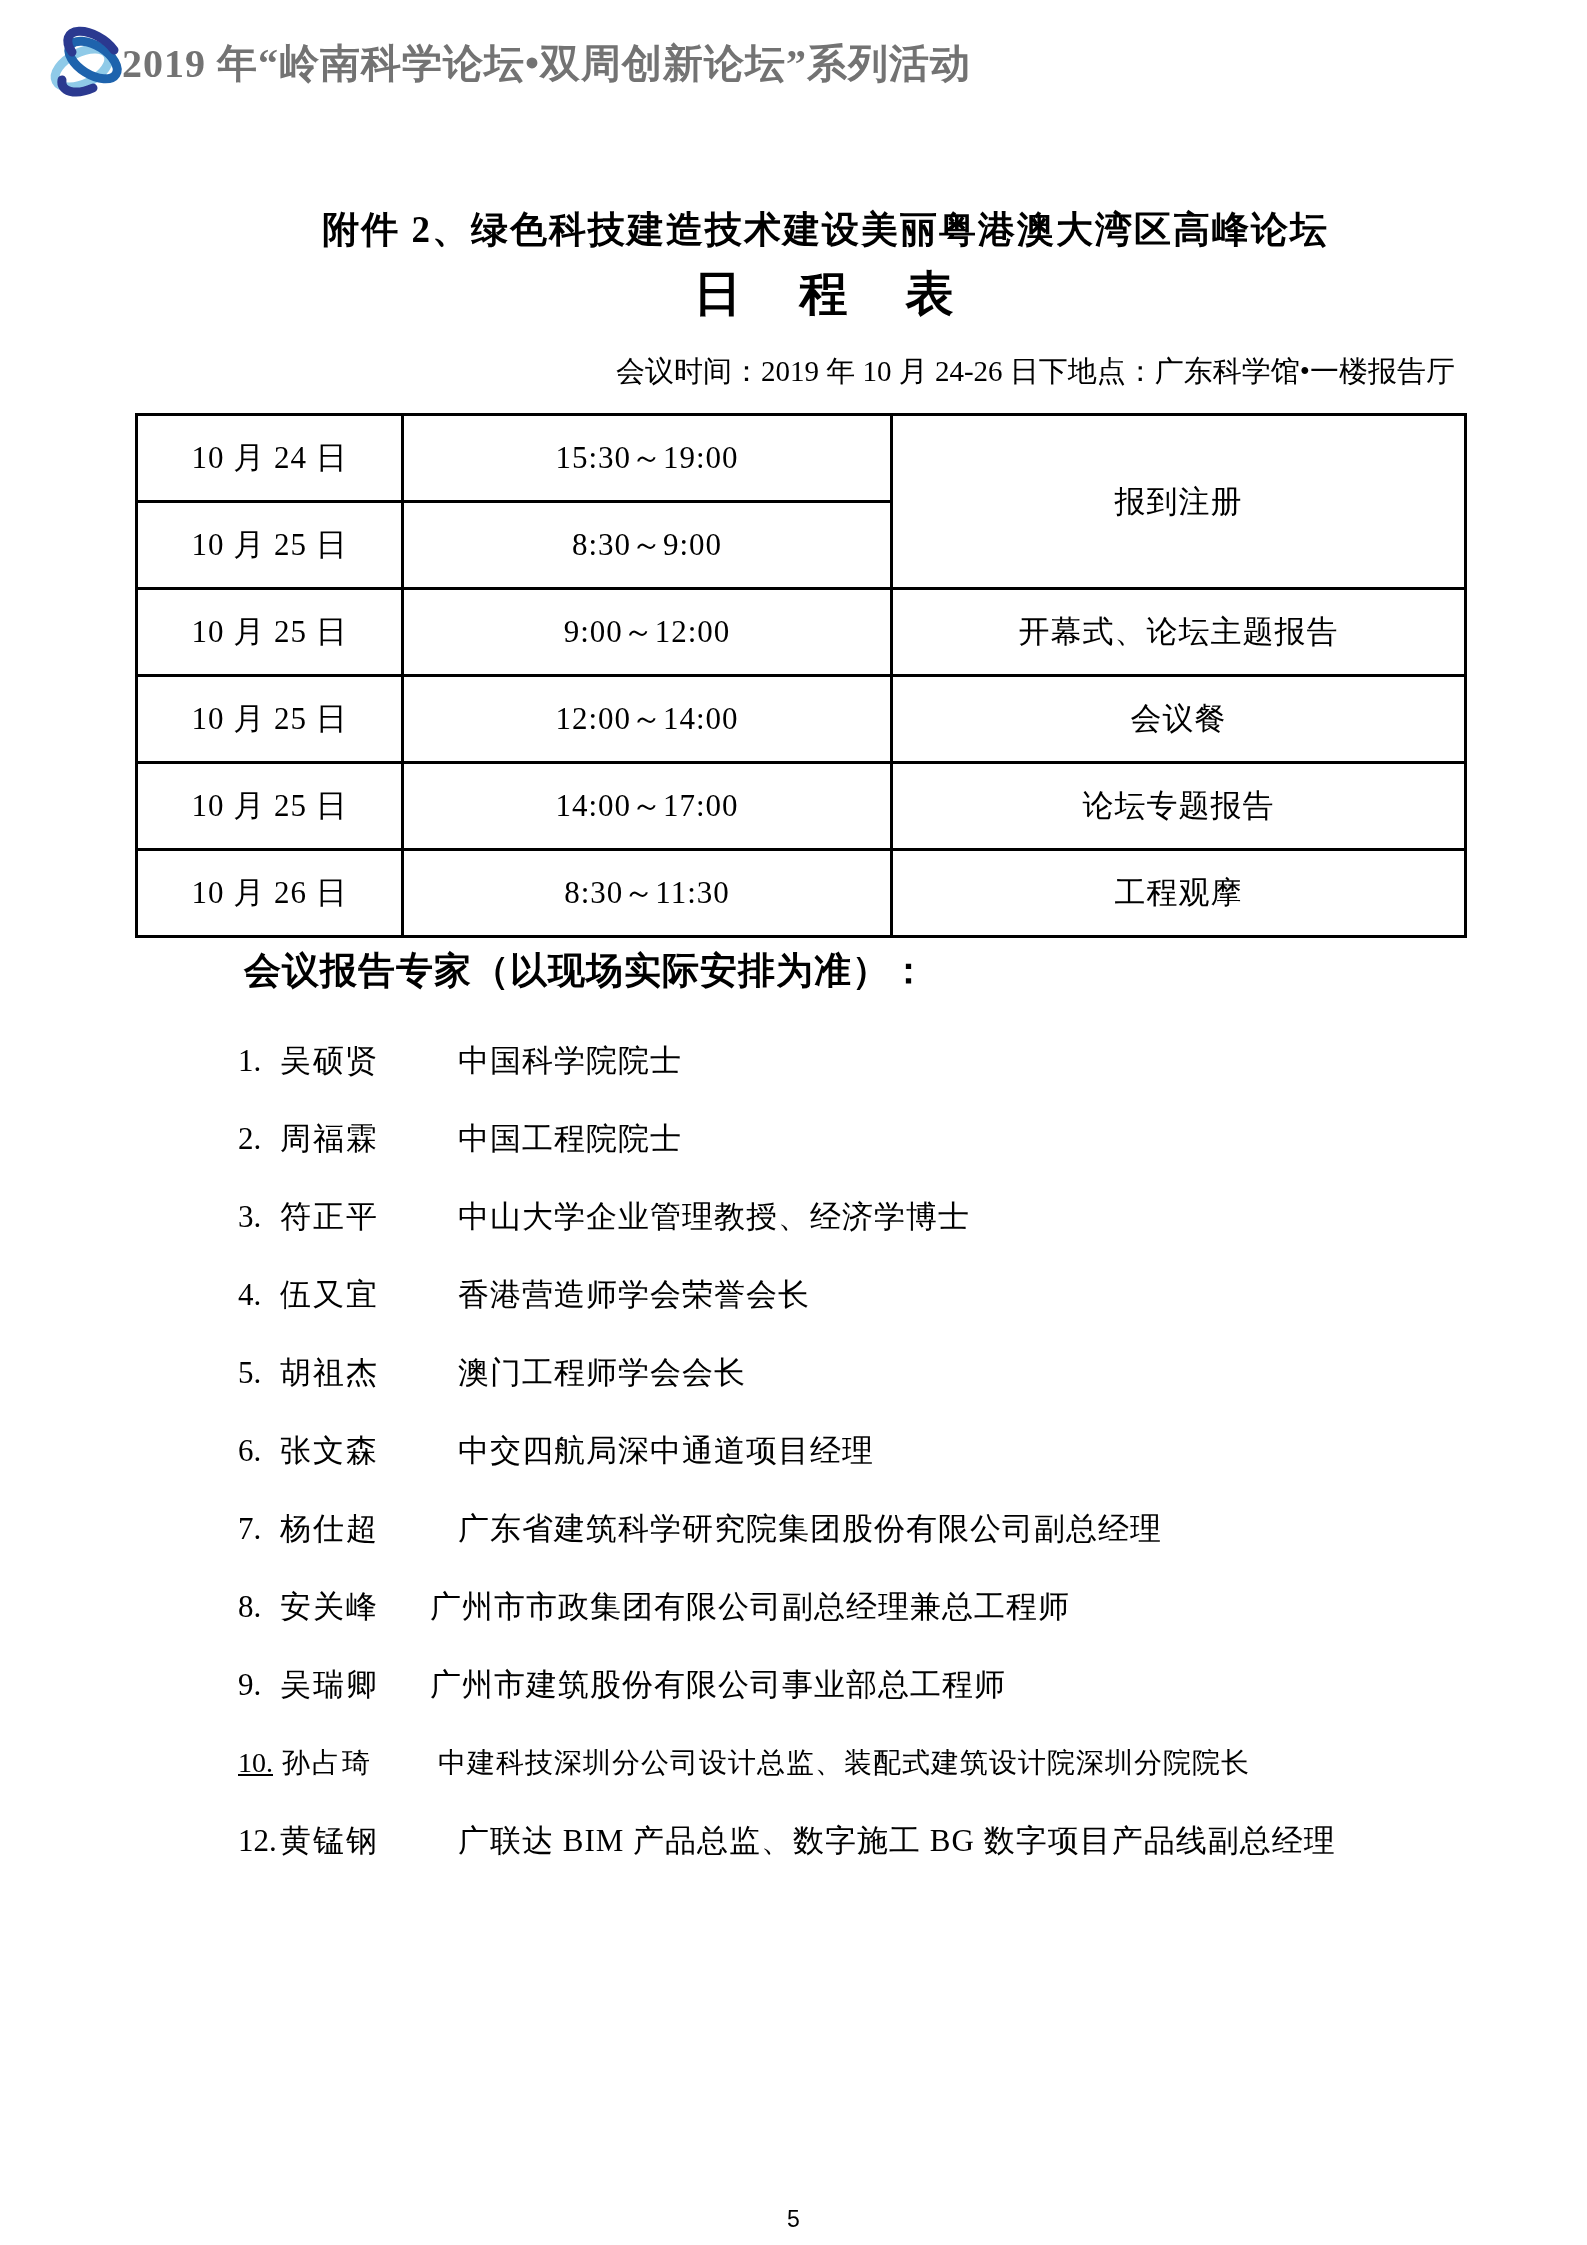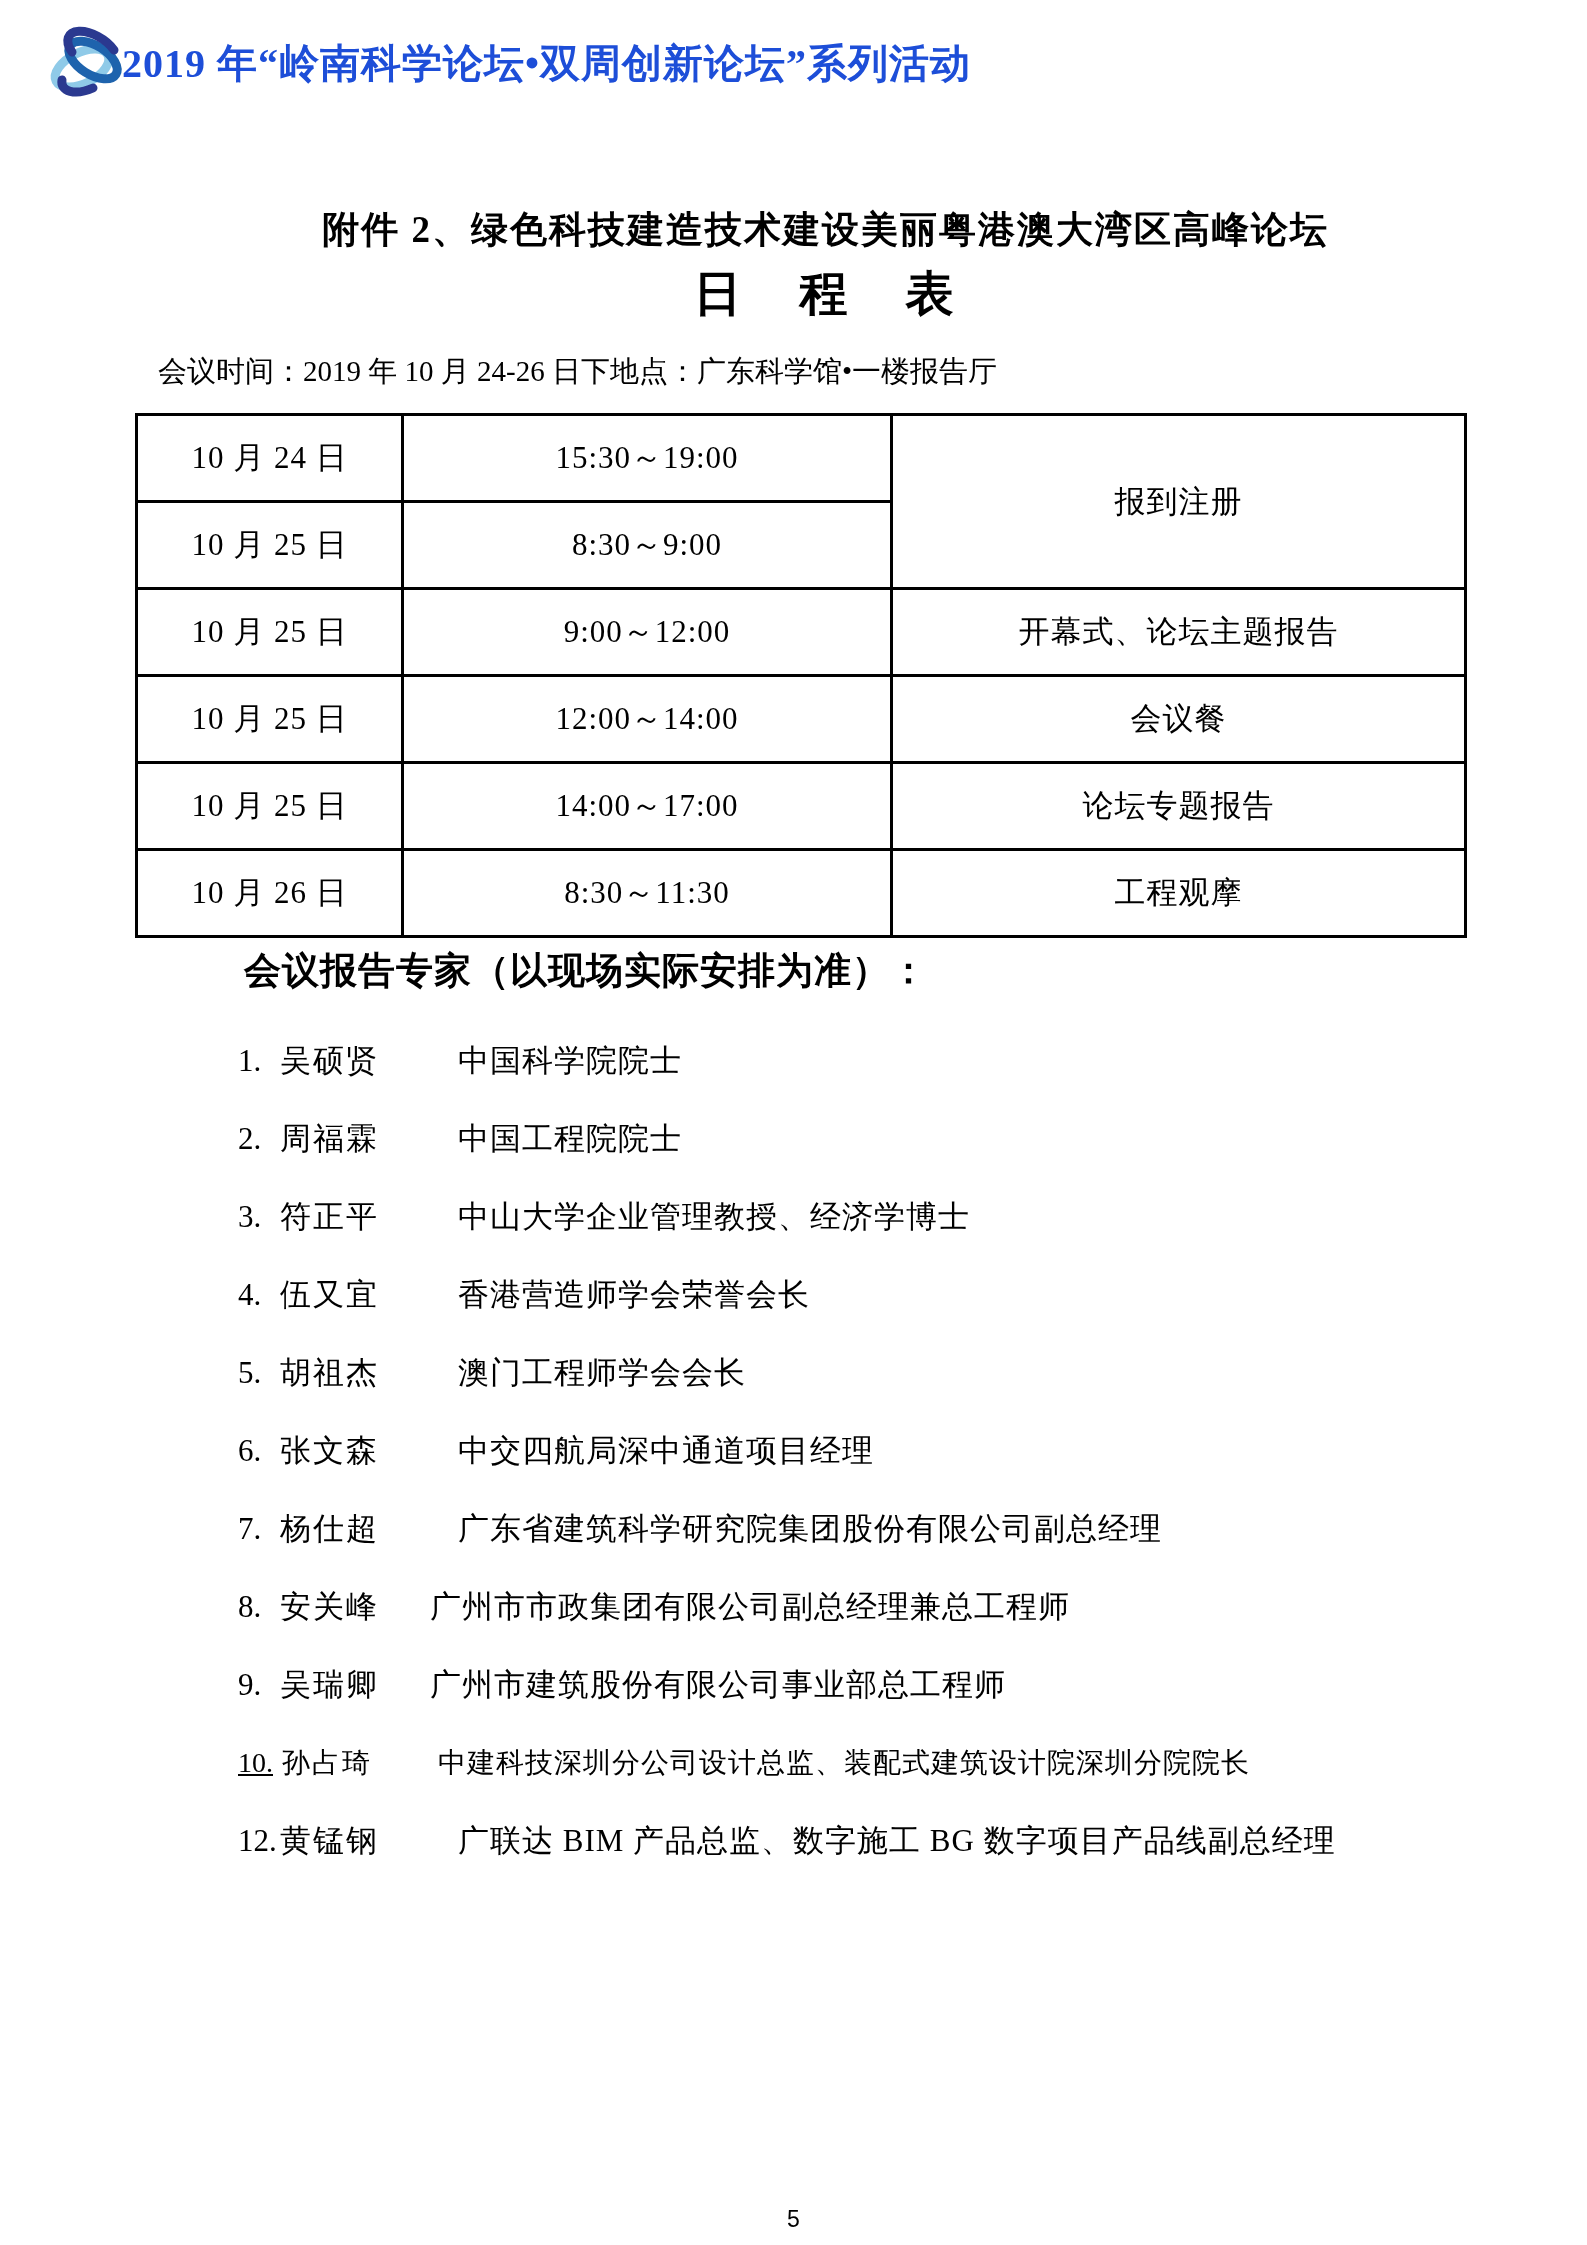--- a/index.html
+++ b/index.html
@@ -12,39 +12,39 @@
     overflow:hidden;
   }
   
   .doc-header{
     position:absolute;left:48px;top:22px;
     display:flex;align-items:center;
   }
   .logo{width:80px;height:82px;flex:0 0 auto;margin-right:-6px;}
   .header-title{
     font-size:40px;font-weight:bold;
-    color:#1d4ed8;
+    color:#737373;
     letter-spacing:1px;
     white-space:nowrap;
   }
   
   .att-title{
     position:absolute;left:0;top:205px;width:100%;
     text-align:center;font-size:37px;font-weight:bold;
     letter-spacing:2px;white-space:nowrap;margin-left:32px;
   }
   .schedule-title{
     position:absolute;left:0;top:262px;width:100%;
     text-align:center;font-size:48px;font-weight:bold;
     word-spacing:38px;letter-spacing:4px;padding-left:32px;
   }
   
   .info-line{
     position:absolute;left:158px;right:132px;top:352px;
-    display:flex;justify-content:flex-start;
+    display:flex;justify-content:flex-end;
     font-size:29px;white-space:nowrap;
   }
   
   .schedule-table{
     position:absolute;left:135px;top:413px;
     width:1320px;border-collapse:collapse;
     table-layout:fixed;
   }
   .schedule-table td{
     border:3px solid #000;

